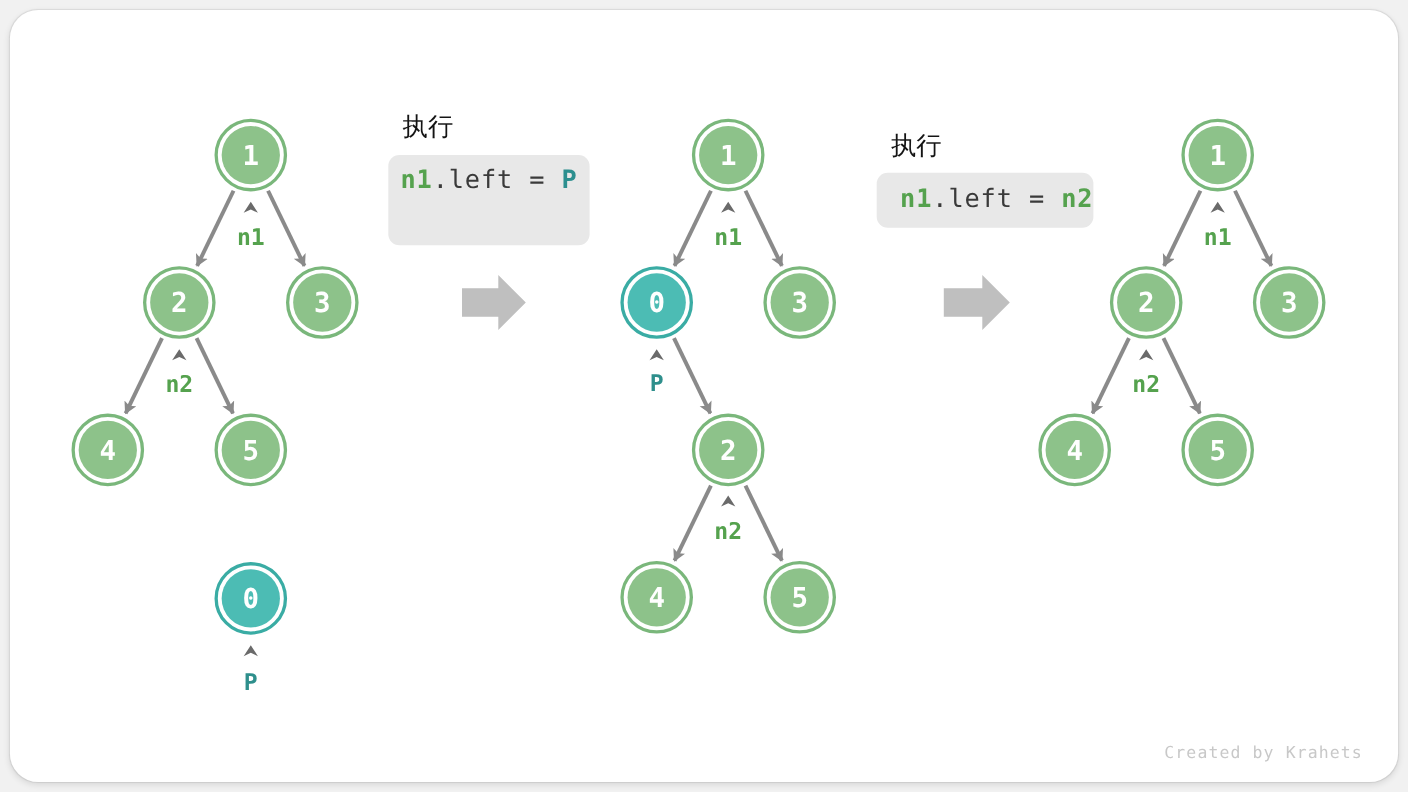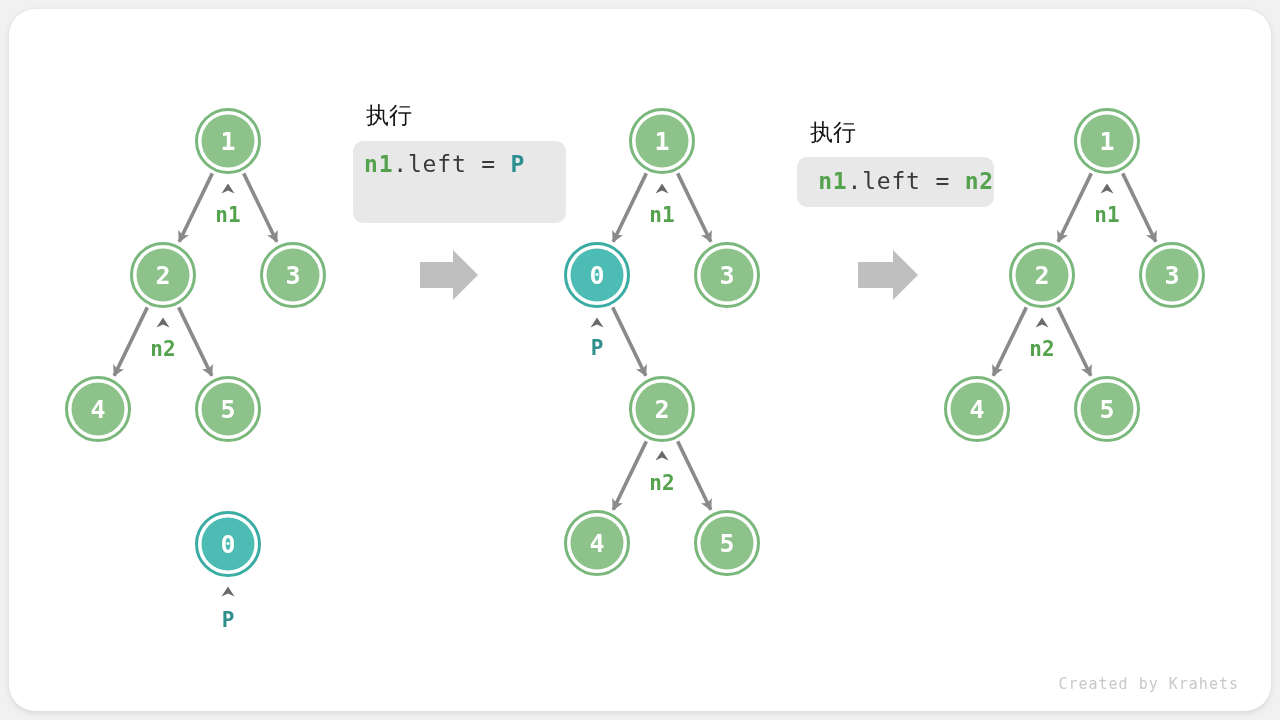--- a/index.html
+++ b/index.html
@@ -42,21 +42,21 @@
     font-family:"DejaVu Sans",sans-serif;
   }
   #exec1{left:366px;top:100px;}
   #exec2{left:810px;top:117px;}
   .code-box{
     position:absolute;background:#e8e8e8;border-radius:10px;
     font-family:"DejaVu Sans Mono",monospace;
     font-size:23px;letter-spacing:0.8px;color:#3a3a3a;
     white-space:pre;line-height:35px;box-sizing:border-box;
   }
-  #code1{left:353px;top:141px;width:213px;height:82px;padding:6px 0 0 11px;}
+  #code1{left:353px;top:141px;width:183px;height:82px;padding:6px 0 0 11px;}
   #code2{left:797px;top:157px;width:197px;height:50px;padding:7px 0 0 12px;text-align:right;}
   .kw-green{color:#55a24e;font-weight:bold;}
   .kw-teal{color:#2c8f8f;font-weight:bold;}
   .watermark{
     position:absolute;right:41px;top:675px;
     font-family:"DejaVu Sans Mono",monospace;
     font-size:15px;color:#c8c8c8;letter-spacing:1px;
   }
 </style>
 </head>

